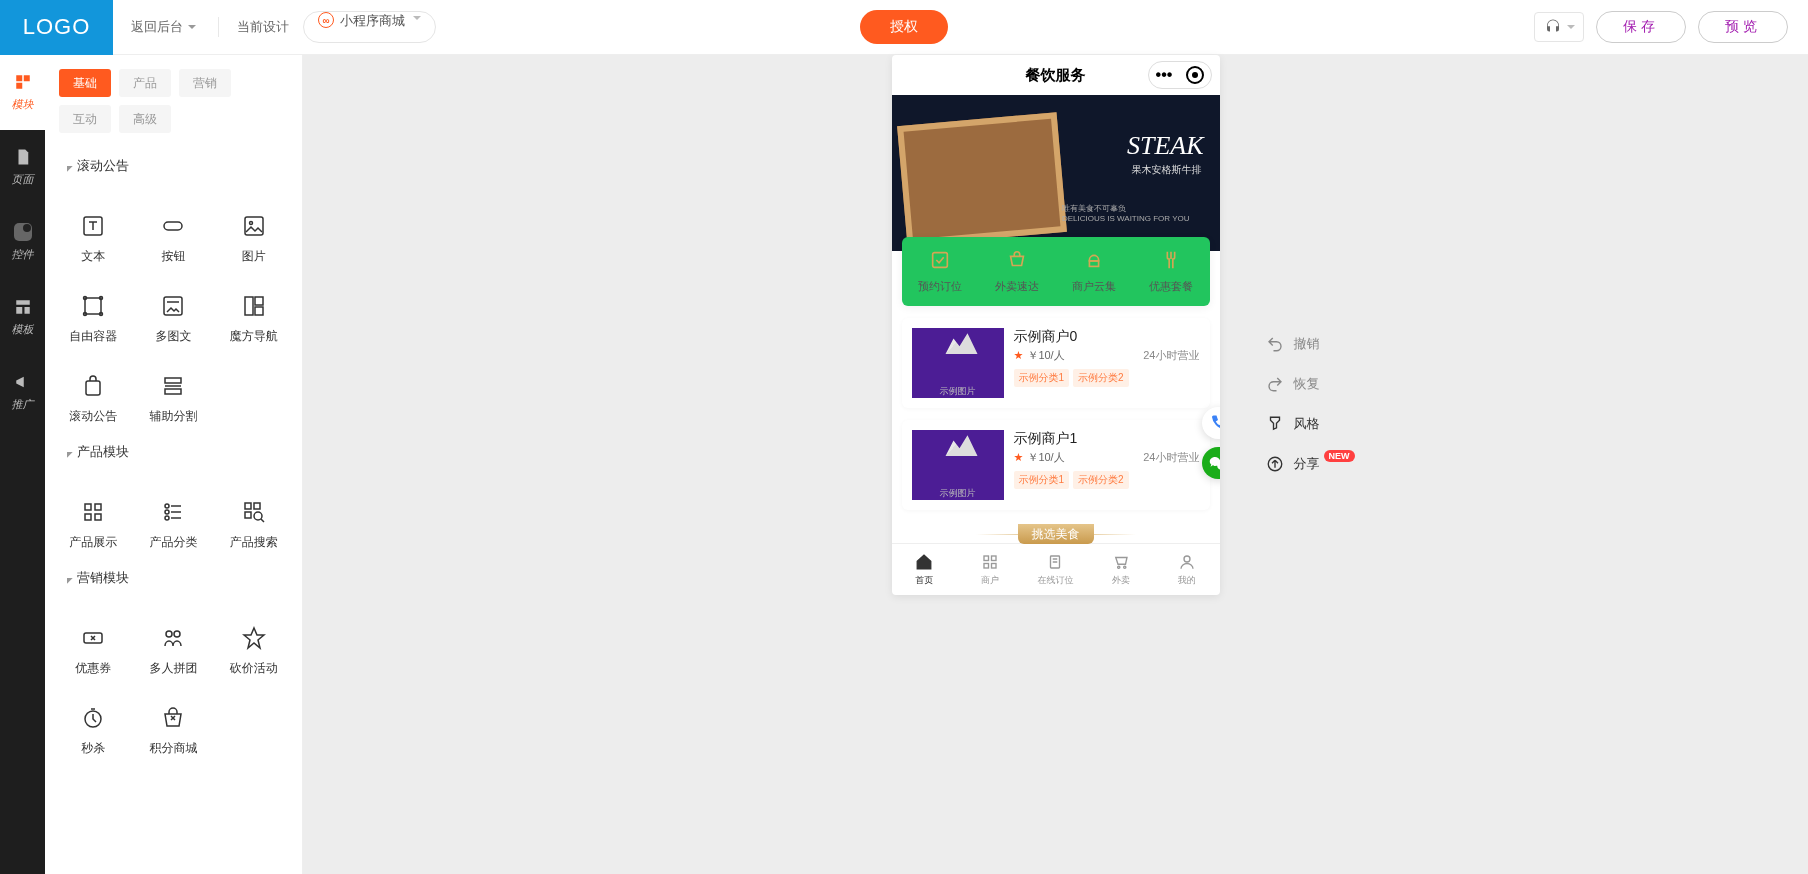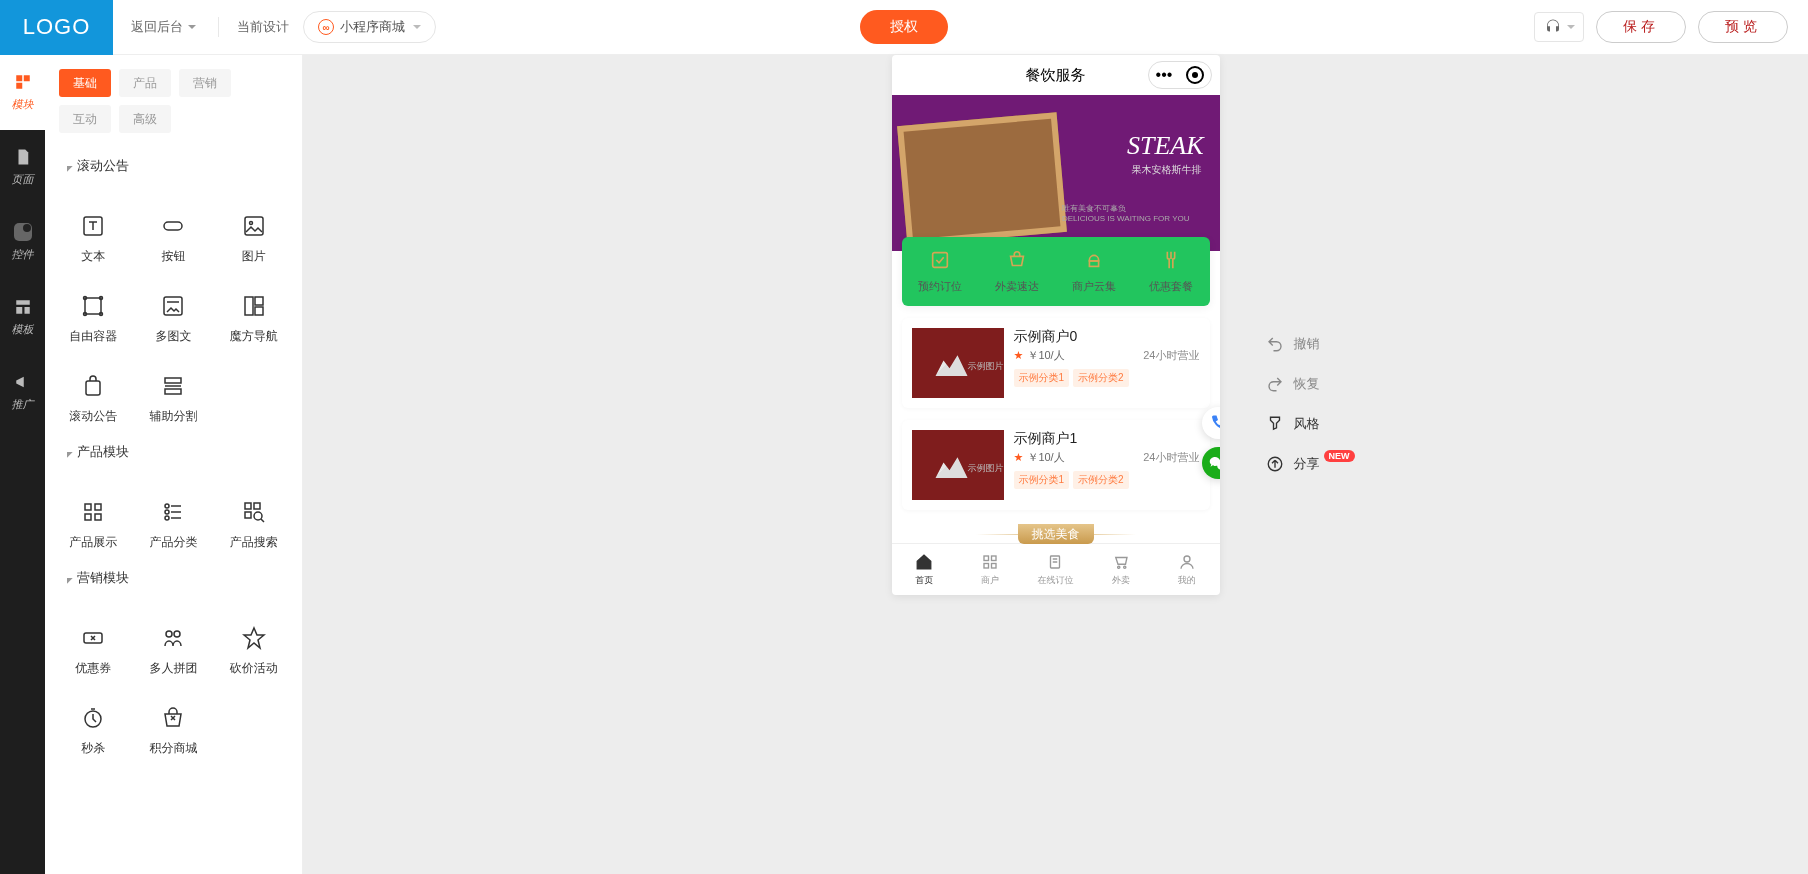--- a/index.html
+++ b/index.html
@@ -5,30 +5,30 @@
 * { margin:0; padding:0; box-sizing:border-box; font-family:-apple-system,BlinkMacSystemFont,"Segoe UI","PingFang SC","Microsoft YaHei",sans-serif; }
 body { background:#fff; width:1808px; height:874px; overflow:hidden; }
 
 
 .header { height:55px; display:flex; align-items:center; border-bottom:1px solid #eee; }
 .logo { width:113px; height:55px; background:#1296db; color:#fff; display:flex; align-items:center; justify-content:center; font-size:22px; font-weight:500; letter-spacing:1px; }
 .back-link { margin:0 18px; font-size:13px; color:#666; display:flex; align-items:center; cursor:pointer; }
 .back-link::after { content:""; margin-left:5px; border:4px solid transparent; border-top-color:#999; margin-top:4px; }
 .divider-v { width:1px; height:20px; background:#e8e8e8; margin:0 4px; }
 .design-label { font-size:13px; color:#666; margin:0 14px; }
-.project-pill { border:1px solid #e5e5e5; border-radius:18px; height:32px; padding:0 14px; display:flex; align-items:center; font-size:13px; color:#555; cursor:pointer; }
+.project-pill { border:1px solid #e5e5e5; border-radius:18px; height:32px; padding:0 14px; display:flex; align-items:flex-start; font-size:13px; color:#555; cursor:pointer; }
 .project-pill .pp-icon { width:16px; height:16px; border-radius:50%; border:1.5px solid #ff5a1f; margin-right:6px; display:flex; align-items:center; justify-content:center; }
 .project-pill .pp-icon::before { content:"∞"; color:#ff5a1f; font-size:10px; font-weight:bold; }
 .project-pill::after { content:""; margin-left:8px; border:4px solid transparent; border-top-color:#bbb; margin-top:4px; }
 .btn-auth { margin-left:auto; margin-right:auto; background:#ff5a1f; color:#fff; border:none; height:34px; padding:0 30px; border-radius:17px; font-size:14px; cursor:pointer; position:absolute; left:50%; transform:translateX(-50%); }
 .hdr-right { margin-left:auto; display:flex; align-items:center; gap:12px; padding-right:20px; }
 .headset { width:50px; height:30px; border:1px solid #e5e5e5; border-radius:4px; display:flex; align-items:center; justify-content:center; cursor:pointer; }
 .headset svg { width:18px; height:18px; fill:#666; }
 .headset::after { content:""; margin-left:5px; border:4px solid transparent; border-top-color:#bbb; margin-top:4px; }
-.btn-outline { border:1px solid #ccc; background:#fff; height:32px; padding:0 26px; border-radius:16px; font-size:14px; color:#b91c1c; cursor:pointer; letter-spacing:4px; }
+.btn-outline { border:1px solid #ccc; background:#fff; height:32px; padding:0 26px; border-radius:16px; font-size:14px; color:#a21caf; cursor:pointer; letter-spacing:4px; }
 
 
 .left-rail { position:absolute; left:0; top:55px; bottom:0; width:45px; background:#1e1e1e; }
 .rail-item { height:75px; display:flex; flex-direction:column; align-items:center; justify-content:center; color:#bbb; cursor:pointer;font-style:italic; }
 .rail-item.active { background:#fff; color:#ff5a1f; }
 .rail-item svg, .rail-item .ri-icon { width:18px; height:18px; fill:currentColor; }
 .rail-item span { font-size:11px; margin-top:6px; }
 .ri-toggle { width:18px; height:10px; background:#666; border-radius:5px; position:relative; }
 .ri-toggle::after { content:""; position:absolute; right:1px; top:1px; width:8px; height:8px; background:#222; border-radius:50%; }
 
@@ -41,37 +41,37 @@
 .sec-title::before { content:""; border:4px solid transparent; border-right-color:#999; transform:rotate(45deg); margin-right:6px; }
 .block-grid { display:grid; grid-template-columns:repeat(3,1fr); padding:4px 8px; }
 .block-item { height:80px; display:flex; flex-direction:column; align-items:center; justify-content:flex-end; cursor:pointer; }
 .block-item .bi-icon { width:28px; height:28px; display:flex; align-items:center; justify-content:center; }
 .block-item .bi-icon svg { width:24px; height:24px; fill:none; stroke:#333; stroke-width:1.5; }
 .block-item span { font-size:12px; color:#333; margin-top:8px; }
 
 
 .canvas { position:absolute; left:303px; right:0; top:55px; bottom:0; background:#ededed; }
 .phone { position:absolute; left:50%; transform:translateX(-50%); top:0; width:328px; background:#fff; border-radius:4px; box-shadow:0 2px 8px rgba(0,0,0,.08); overflow:hidden; }
-.ph-title { height:40px; display:flex; align-items:center; justify-content:center; position:relative; font-size:15px; color:#000; }
+.ph-title { height:40px; display:flex; align-items:center; justify-content:center; position:relative; font-size:15px; color:#000;font-weight:bold; }
 .ph-capsule { position:absolute; right:8px; top:6px; height:28px; width:64px; border:1px solid #ddd; border-radius:16px; display:flex; align-items:center; }
 .ph-capsule .dots, .ph-capsule .circ { flex:1; display:flex; align-items:center; justify-content:center; font-size:16px; color:#000; }
 .ph-capsule .circ::before { content:""; width:14px; height:14px; border:2px solid #000; border-radius:50%; display:inline-block; position:relative; }
 .ph-capsule .circ::after { content:""; width:6px; height:6px; background:#000; border-radius:50%; position:absolute; }
-.banner { height:156px; background:#701a75; position:relative; overflow:hidden; }
+.banner { height:156px; background:#0f172a; position:relative; overflow:hidden; }
 .banner .board { position:absolute; left:10px; top:24px; width:160px; height:120px; background:#9c6b3f; border:6px solid #d4a56a; transform:rotate(-5deg); }
 .banner .steak-txt { position:absolute; right:16px; top:36px; color:#fff; font-family:"Brush Script MT",cursive; font-size:26px; font-style:italic; }
 .banner .steak-sub { position:absolute; right:18px; top:68px; color:#ddd; font-size:10px; font-family:cursive; }
 .banner .steak-sm { position:absolute; right:30px; bottom:28px; color:#aaa; font-size:8px; text-align:left; }
 .nav-card { margin:-14px 10px 0; background:#22c55e; border-radius:6px; box-shadow:0 2px 8px rgba(0,0,0,.06); position:relative; display:flex; padding:12px 0; }
 .nav-item { flex:1; display:flex; flex-direction:column; align-items:center; }
 .nav-item .ni-icon { width:22px; height:22px; color:#d4a654; }
 .nav-item .ni-icon svg { width:22px; height:22px; fill:none; stroke:#d4a654; stroke-width:1.8; }
 .nav-item span { font-size:11px; color:#555; margin-top:8px; }
 .store-card { margin:12px 10px 0; background:#fff; border-radius:6px; display:flex; padding:10px; box-shadow:0 1px 4px rgba(0,0,0,.04); }
-.store-img { width:92px; height:70px; background:#7f1d1d; display:flex; flex-direction:row; align-items:center; justify-content:flex-end; }
+.store-img { width:92px; height:70px; background:#4c1d95; display:flex; flex-direction:column; align-items:center; justify-content:space-between; }
 .store-img .mtn { width:40px; height:26px; background:linear-gradient(135deg,#e8e8e8 50%,#ddd 50%); clip-path:polygon(20% 100%,40% 40%,55% 70%,75% 20%,100% 100%,0 100%); }
 .store-img span { font-size:9px; color:#bbb; margin-top:6px; }
 .store-info { flex:1; margin-left:10px; }
 .store-name { font-size:14px; color:#222; }
 .store-row { display:flex; align-items:center; margin-top:2px; font-size:11px; }
 .star { color:#ff5a1f; margin-right:4px; }
 .price { color:#666; }
 .hours { margin-left:auto; color:#888; }
 .tags { margin-top:6px; display:flex; gap:4px; }
 .tag { font-size:10px; padding:2px 5px; background:#fff0e6; color:#ff7a3f; border-radius:2px; }

